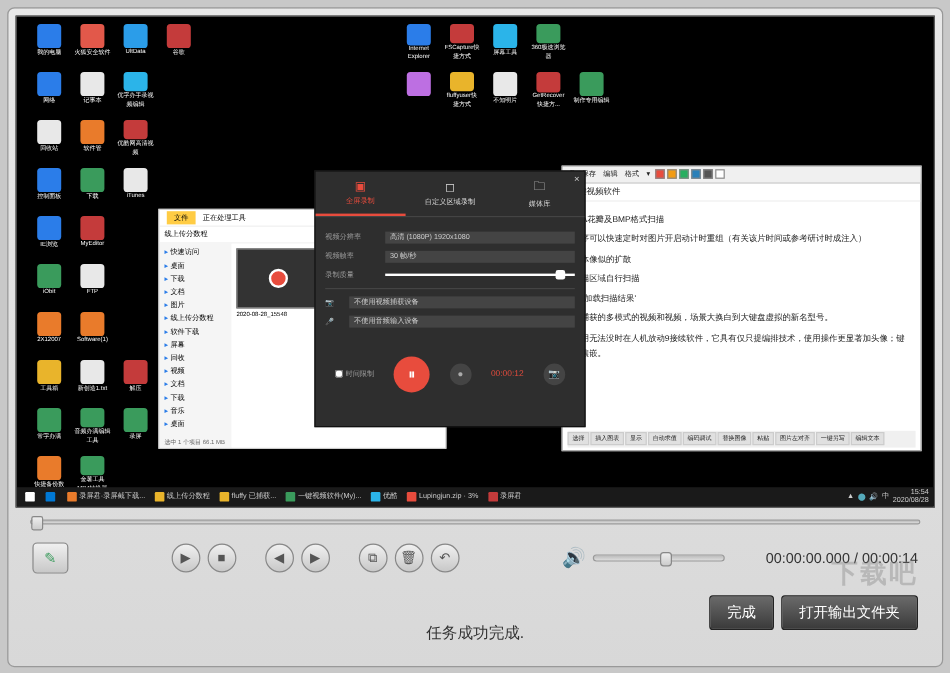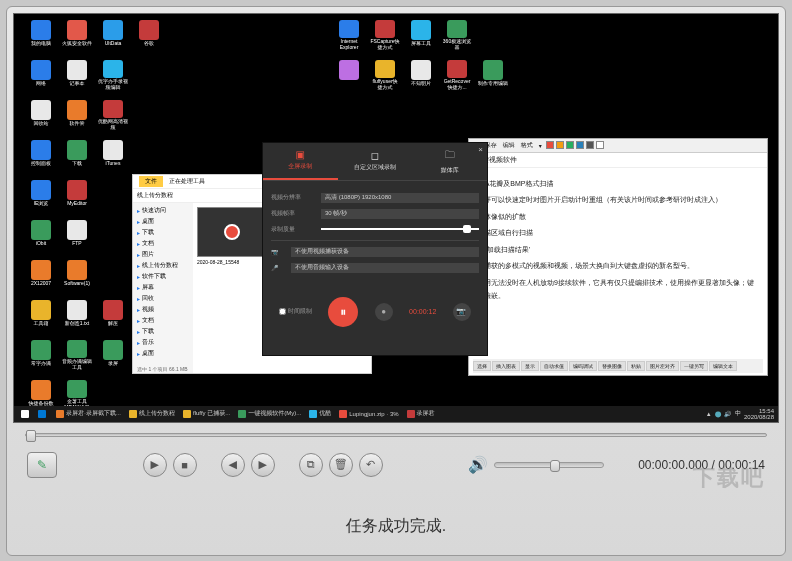--- a/index.html
+++ b/index.html
@@ -51,21 +51,21 @@
 .timeline-knob{position:absolute;left:0;top:-4px;width:10px;height:12px;background:linear-gradient(180deg,#eee,#ccc);border:1px solid #888;border-radius:2px}
 .controls-bar{height:36px;display:flex;align-items:center;padding:0 14px;gap:10px;margin-top:2px}
 .ctrl-btn{width:24px;height:24px;border-radius:50%;background:linear-gradient(180deg,#f0f0f0,#c8c8c8);border:1px solid #888;display:flex;align-items:center;justify-content:center;font-size:11px;color:#555;cursor:pointer}
 .edit-square{width:30px;height:26px;border-radius:4px;background:linear-gradient(180deg,#f0f0f0,#c8c8c8);border:1px solid #888;display:flex;align-items:center;justify-content:center;font-size:12px}
 .ctrl-group{display:flex;gap:6px;margin-left:auto;margin-right:auto}
 .vol-section{display:flex;align-items:center;gap:6px}
 .vol-track{width:110px;height:6px;background:linear-gradient(180deg,#bbb,#ddd);border:1px solid #999;border-radius:3px;position:relative}
 .vol-knob{position:absolute;left:55px;top:-3px;width:10px;height:12px;background:linear-gradient(180deg,#eee,#ccc);border:1px solid #888;border-radius:3px}
 .time-display{font-size:12px;color:#333;margin-left:24px}
 .status-bar{flex:1;display:flex;align-items:center;padding:0 14px 10px;position:relative}
-.status-text{font-size:16px;color:#333;margin:0 auto;position:absolute;left:50%;transform:translateX(-50%);bottom:12px}
+.status-text{font-size:13px;color:#333;margin:0 auto;position:absolute;left:50%;transform:translateX(-50%);bottom:12px}
 .action-buttons{margin-left:auto;display:flex;gap:6px}
 .action-btn{padding:5px 14px;background:linear-gradient(180deg,#6a6a6a,#3a3a3a);border:1px solid #222;border-radius:3px;color:#fff;font-size:12px;cursor:pointer}
 .watermark{position:absolute;right:14px;bottom:56px;font-size:22px;color:rgba(120,120,120,0.35);font-weight:bold;letter-spacing:2px}
 .closex{position:absolute;top:2px;right:4px;color:#ccc;font-size:8px}
 </style>
 </head>
 <body>
 
 <div class="app-window">
 
@@ -464,15 +464,19 @@
       </div>
     </div>
     <div class="time-display">
       <span>00:00:00.000</span> / <span>00:00:14</span>
     </div>
   </div>
 
   <div class="status-bar">
     <div class="watermark">下载吧</div>
     <div class="status-text">任务成功完成.</div>
+    <div class="action-buttons">
+      <button class="action-btn">完成</button>
+      <button class="action-btn">打开输出文件夹</button>
+    </div>
   </div>
 
 </div>
 
 </body></html>

